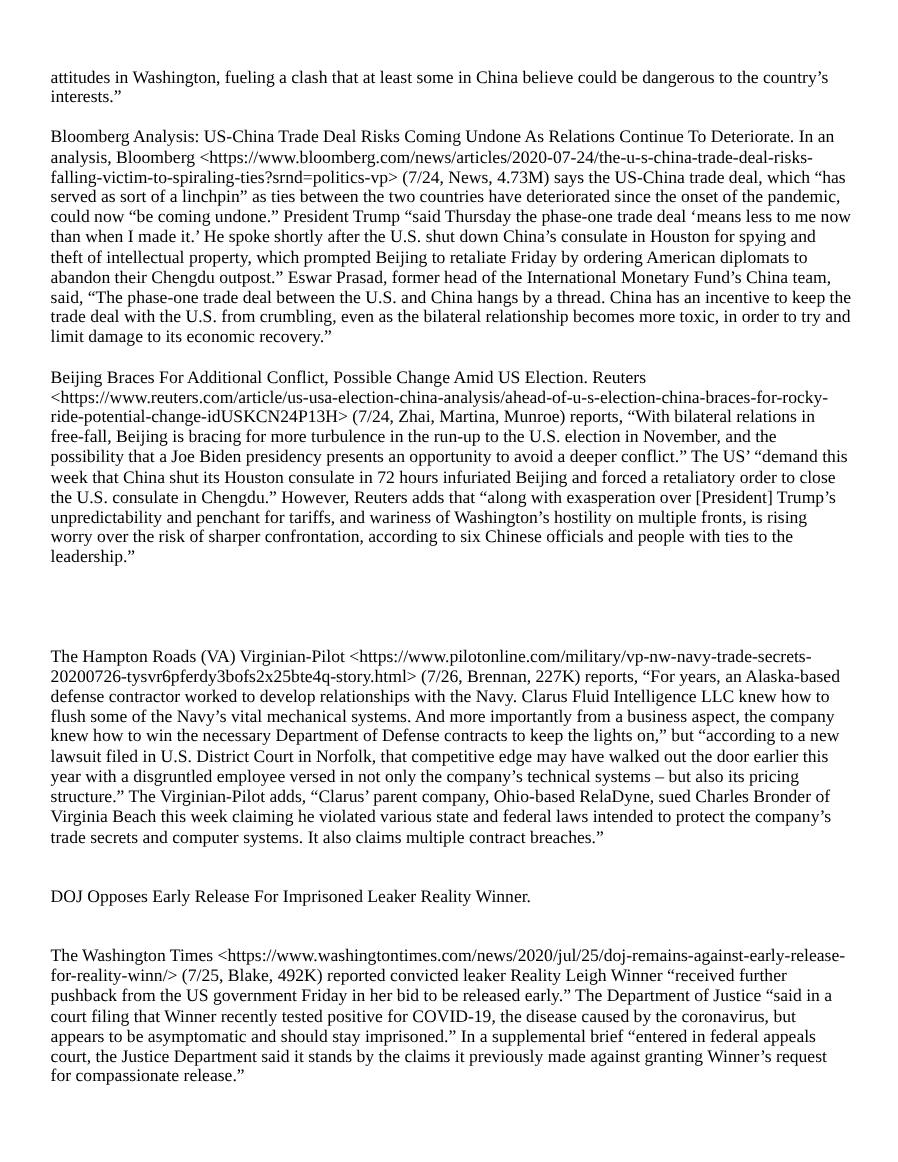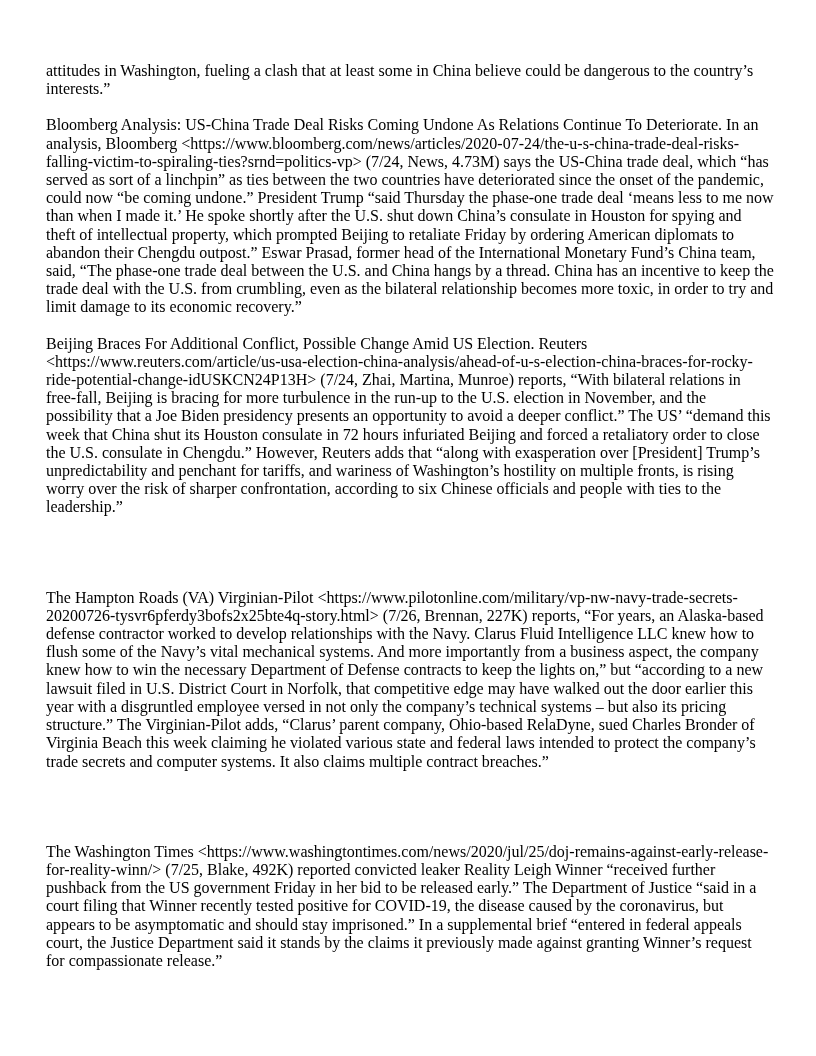--- a/index.html
+++ b/index.html
@@ -43,16 +43,17 @@
   <div class="gap-normal"></div>
 
   <p>Beijing Braces For Additional Conflict, Possible Change Amid US Election. Reuters &lt;https://www.reuters.com/article/us-usa-election-china-analysis/ahead-of-u-s-election-china-braces-for-rocky-ride-potential-change-idUSKCN24P13H&gt; (7/24, Zhai, Martina, Munroe) reports, “With bilateral relations in free-fall, Beijing is bracing for more turbulence in the run-up to the U.S. election in November, and the possibility that a Joe Biden presidency presents an opportunity to avoid a deeper conflict.” The US’ “demand this week that China shut its Houston consulate in 72 hours infuriated Beijing and forced a retaliatory order to close the U.S. consulate in Chengdu.” However, Reuters adds that “along with exasperation over [President] Trump’s unpredictability and penchant for tariffs, and wariness of Washington’s hostility on multiple fronts, is rising worry over the risk of sharper confrontation, according to six Chinese officials and people with ties to the leadership.”</p>
   <div class="gap-large"></div>
 
   <div class="gap-large"></div>
 
   <p>The Hampton Roads (VA) Virginian-Pilot &lt;https://www.pilotonline.com/military/vp-nw-navy-trade-secrets-20200726-tysvr6pferdy3bofs2x25bte4q-story.html&gt; (7/26, Brennan, 227K) reports, “For years, an Alaska-based defense contractor worked to develop relationships with the Navy. Clarus Fluid Intelligence LLC knew how to flush some of the Navy’s vital mechanical systems. And more importantly from a business aspect, the company knew how to win the necessary Department of Defense contracts to keep the lights on,” but “according to a new lawsuit filed in U.S. District Court in Norfolk, that competitive edge may have walked out the door earlier this year with a disgruntled employee versed in not only the company’s technical systems – but also its pricing structure.” The Virginian-Pilot adds, “Clarus’ parent company, Ohio-based RelaDyne, sued Charles Bronder of Virginia Beach this week claiming he violated various state and federal laws intended to protect the company’s trade secrets and computer systems. It also claims multiple contract breaches.”</p>
   <div class="gap-large"></div>
 
+  <p>DOJ Opposes Early Release For Imprisoned Leaker Reality Winner.</p>
   <div class="gap-large"></div>
 
   <p>The Washington Times &lt;https://www.washingtontimes.com/news/2020/jul/25/doj-remains-against-early-release-for-reality-winn/&gt; (7/25, Blake, 492K) reported convicted leaker Reality Leigh Winner “received further pushback from the US government Friday in her bid to be released early.” The Department of Justice “said in a court filing that Winner recently tested positive for COVID-19, the disease caused by the coronavirus, but appears to be asymptomatic and should stay imprisoned.” In a supplemental brief “entered in federal appeals court, the Justice Department said it stands by the claims it previously made against granting Winner’s request for compassionate release.”</p>
 </div>
 
 </body></html>

